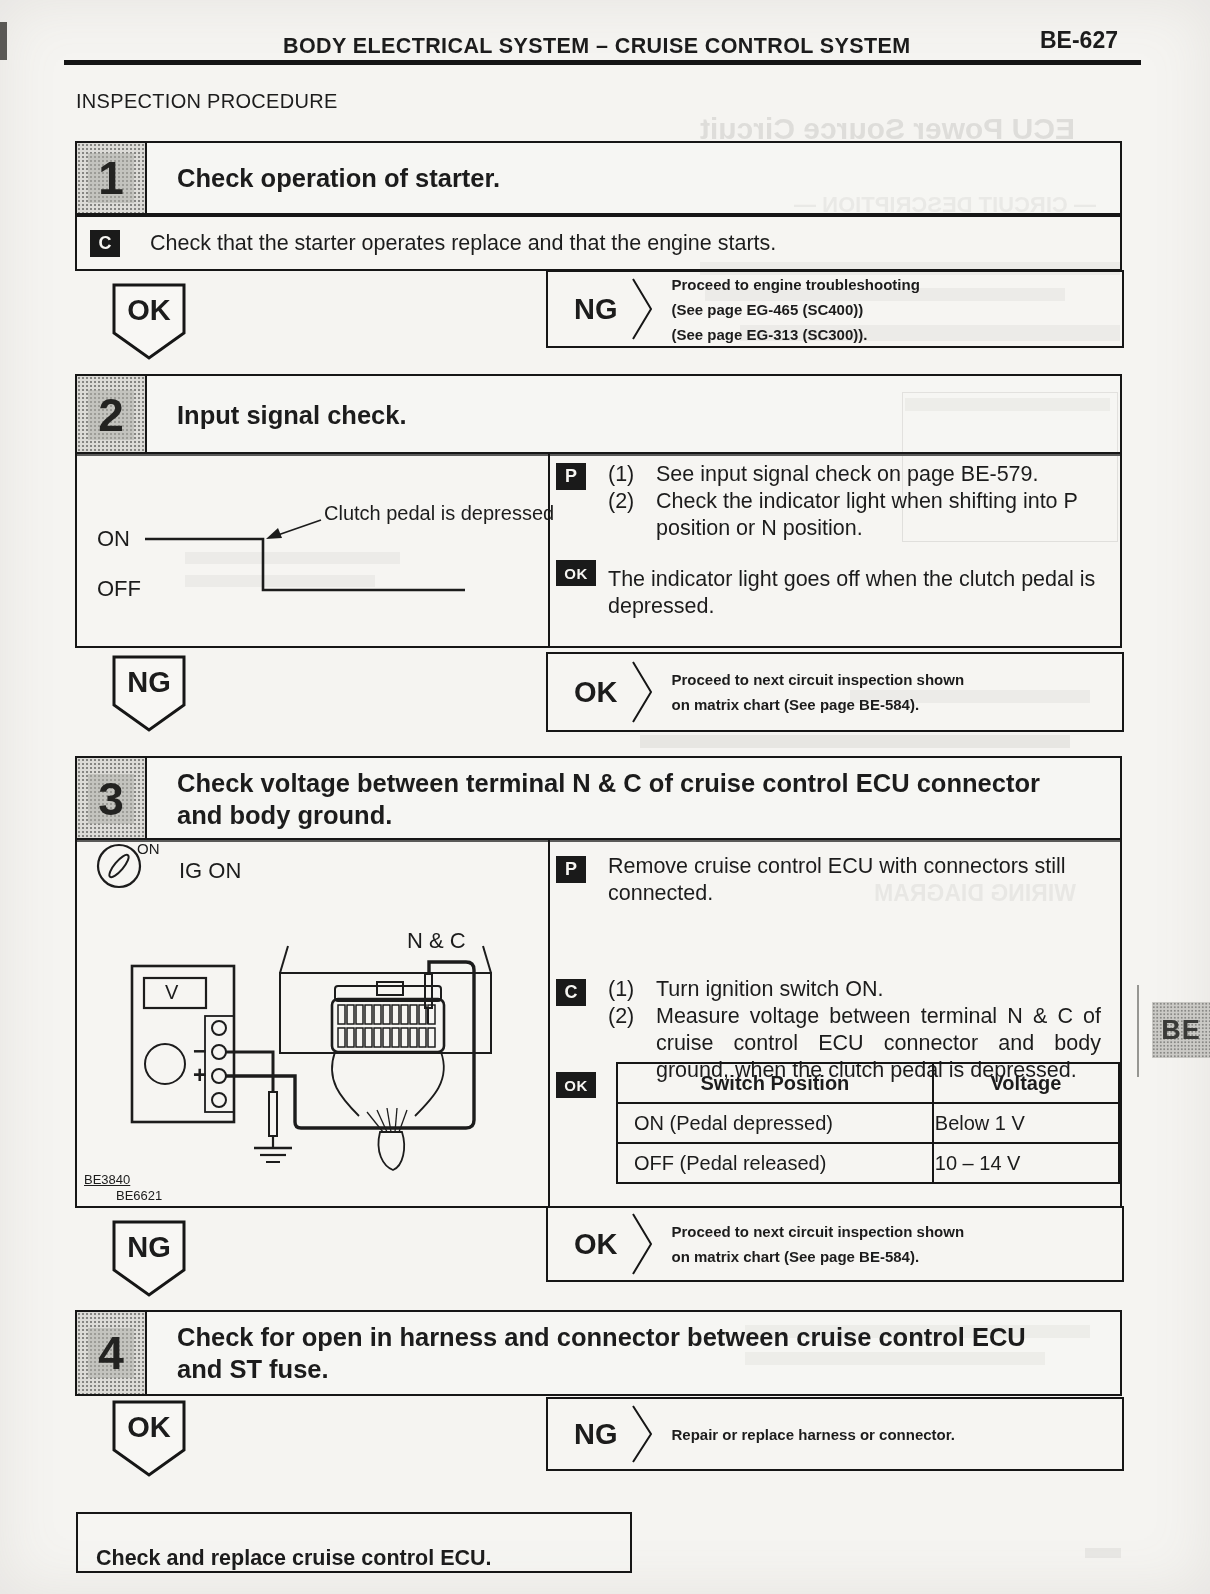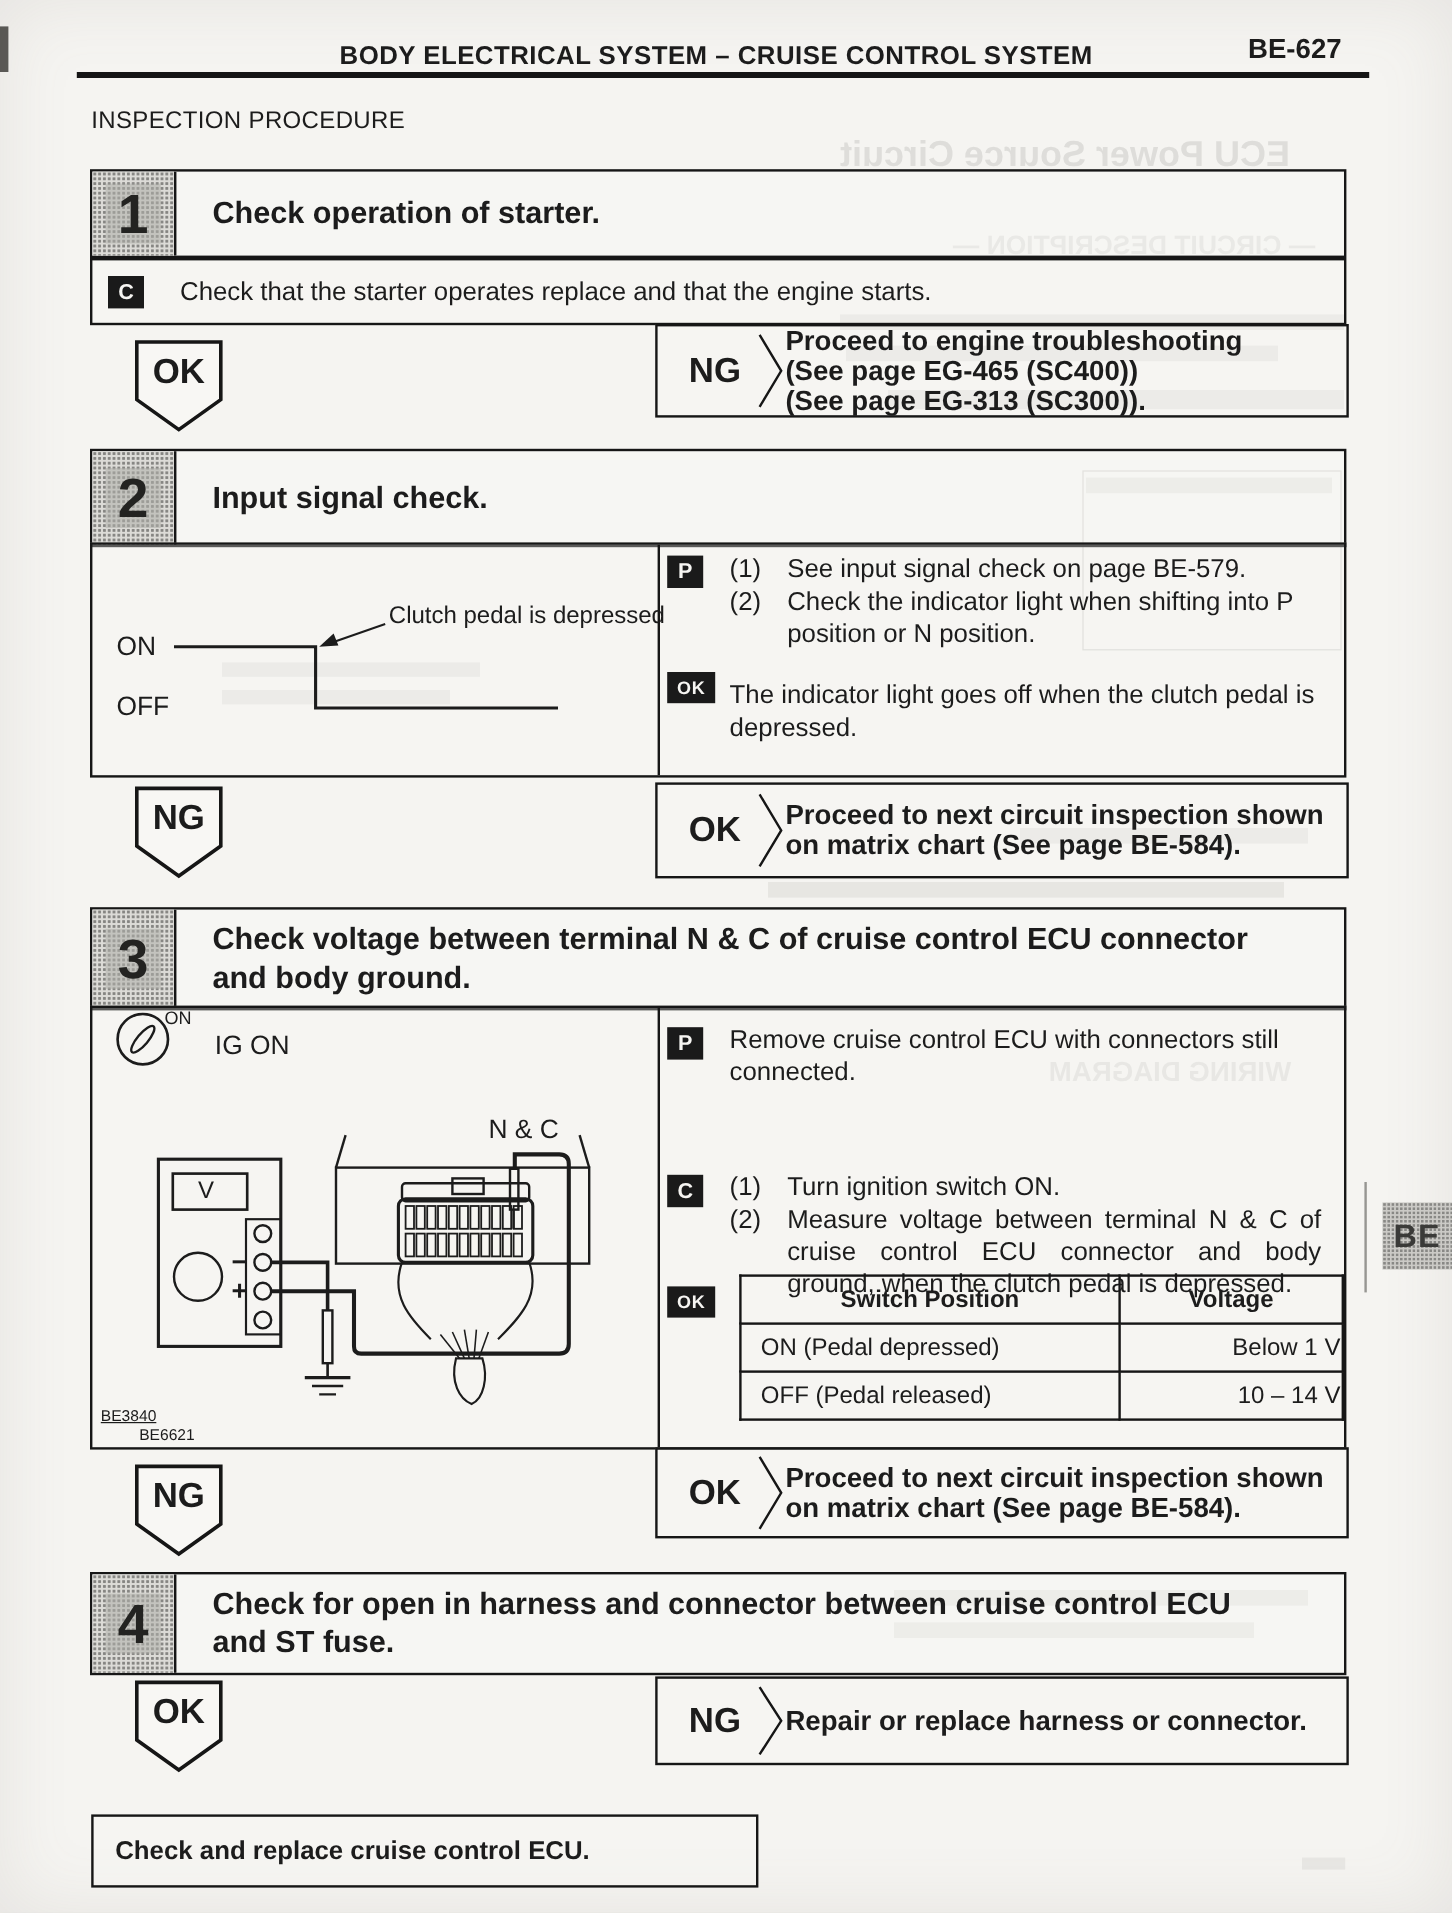--- a/index.html
+++ b/index.html
@@ -44,33 +44,33 @@
   }
   .badge-ok{width:40px;height:26px;font-size:15px;letter-spacing:.5px;}
   
   .pent{width:74px;height:78px;}
   .pent svg{position:absolute;left:0;top:0;}
   .pent-label{position:absolute;left:0;right:0;top:11px;text-align:center;font-weight:bold;font-size:29px;}
   
   .branch{border:2px solid #161616;display:flex;align-items:center;background:rgba(250,249,246,.30);}
   .branch-label{font-size:29px;font-weight:bold;margin-left:26px;flex:0 0 auto;}
   .chev{margin-left:13px;flex:0 0 auto;}
-  .branch-text{font-weight:bold;font-size:23px;line-height:25px;}
+  .branch-text{margin-left:17px;font-weight:bold;font-size:15px;line-height:25px;}
   
   .itemrow{display:flex;align-items:flex-start;}
   .inum{width:48px;flex:0 0 auto;font-size:21.5px;line-height:27px;}
   .itext{font-size:21.5px;line-height:27px;}
   .plain{font-size:21.5px;line-height:27px;}
   
   table.vt{border-collapse:collapse;}
   table.vt th,table.vt td{border:2px solid #161616;font-size:20px;}
   table.vt th{font-weight:bold;height:36px;text-align:center;}
   table.vt td{height:36px;}
   td.c1{width:300px;padding-left:16px;text-align:left;}
-  td.c2{width:184px;text-align:right;}
+  td.c2{width:184px;text-align:left;}
   
   .lab{position:absolute;white-space:nowrap;}
   
   .ghost{position:absolute;transform:scaleX(-1);color:#60605c;font-weight:bold;white-space:nowrap;}
   .gbar{position:absolute;background:rgba(105,105,100,.10);}
   .gbox{position:absolute;border:1px solid rgba(105,105,100,.22);}
   
   .betab{
     background-color:#cbcac6;
     background-image:radial-gradient(rgba(70,70,68,.5) 1px, transparent 1.35px);
@@ -358,21 +358,21 @@
   <div class="abs branch" style="left:546px;top:1397px;width:574px;height:70px;">
     <span class="branch-label">NG</span>
     <svg class="chev" width="24" height="60" viewBox="0 0 24 60">
       <polyline points="2,2 20,30 2,58" fill="none" stroke="#161616" stroke-width="2"></polyline>
     </svg>
     <div class="branch-text">
       <div>Repair or replace harness or connector.</div>
     </div>
   </div>
 
-  <div class="abs bbox" style="left:76px;top:1512px;width:552px;height:57px;display:flex;align-items:center;">
+  <div class="abs bbox" style="left:76px;top:1512px;width:552px;height:57px;display:flex;align-items:flex-end;">
     <span style="margin-left:18px;font-weight:bold;font-size:21.5px;white-space:nowrap;">Check and replace cruise control ECU.</span>
   </div>
 
   <div class="abs betab" style="left:1152px;top:1002px;width:58px;height:56px;">
     <span>BE</span>
   </div>
 
 </div>
 
 </body></html>

